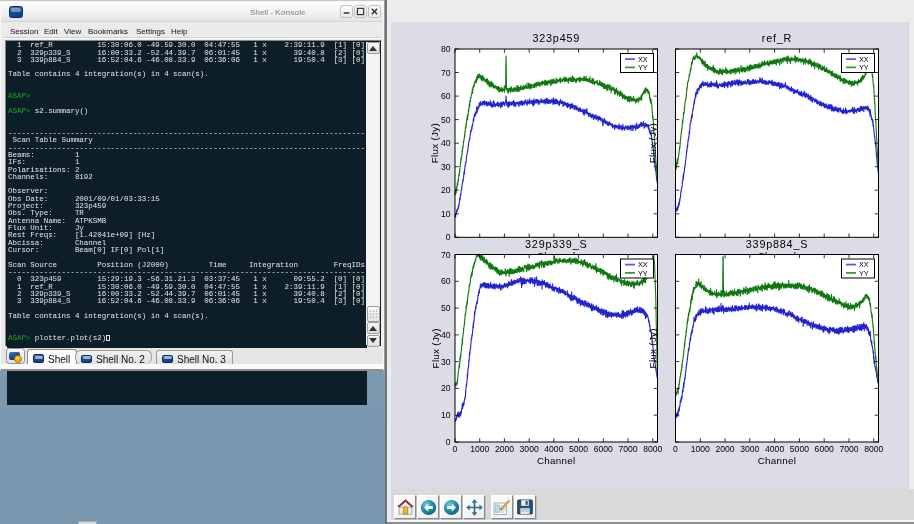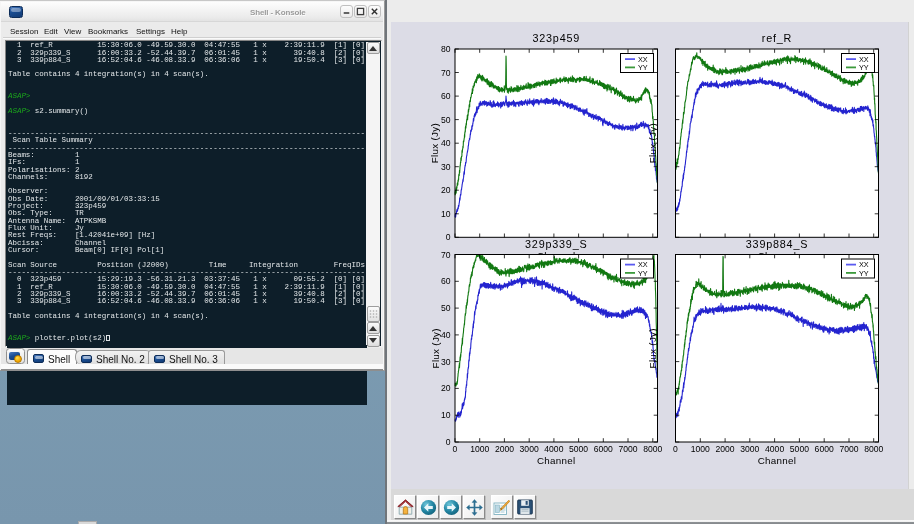--- a/index.html
+++ b/index.html
@@ -31,21 +31,21 @@
 #kmenu .groove { position:absolute; left:0; right:0; top:14px; height:2px;
   border-top:1px solid #d0d0d0; border-bottom:1px solid #fafafa; }
 
 #tframe { position:absolute; left:5px; top:39px; width:377px; height:307px;
   border:1px solid #848484; border-bottom-color:#f2f2f2; border-right-color:#f2f2f2;
   background:#0d1e29; }
 #term { position:absolute; left:1px; top:1px; width:360px; height:363px;
   background:#0d1e29; overflow:hidden; }
 #term pre { font-family:"Liberation Mono", monospace; font-size:7.5px; line-height:7.32px;
   color:#e3e7e9; position:absolute; left:1px; top:0.2px; letter-spacing:-0.04px; }
-#term .g { color:#1ca81c;font-style:italic; }
+#term .g { color:#1ca81c; }
 #term .cur { display:inline-block; width:4px; height:6.2px; border:0.8px solid #dfe3e5;
   vertical-align:-1px; }
 
 #sbar { position:absolute; right:1px; top:1px; width:14px; height:303px;
   background:#f4f4f4; }
 .sbtn { position:absolute; left:0.5px; width:13px; height:12px; border:1px solid #9d9d9d;
   border-radius:2px; background:linear-gradient(to bottom,#fafafa,#dcdcdc); }
 .sbtn svg { display:block; margin:2.5px auto 0; }
 #sb-up { top:0px; }
 #sb-thumb { position:absolute; left:0.5px; top:264px; width:13px; height:16px;
@@ -210,21 +210,21 @@
   </div>
   <div id="ktabs">
     <div class="strip"></div>
       <div id="kbottom"></div>
     <div id="sessbtn">
       <div style="position:absolute;left:2px;top:2.5px;width:10.5px;height:8px;border-radius:2px;background:linear-gradient(160deg,#4c7cc0,#1a4e94 45%,#123a72);"></div>
       <div style="position:absolute;left:6.5px;top:5.5px;width:8.5px;height:8.5px;border-radius:50%;background:radial-gradient(circle at 35% 30%,#ffe14d,#f5a800 60%,#e09200);border:0.5px solid #b87a00;"></div>
     </div>
     <div class="tab active" style="left:26px;"><span class="tico"></span>Shell</div>
     <div class="tab" style="left:74px;border-radius:6px;"><span class="tico"></span>Shell No. 2</div>
-    <div class="tab" style="left:147px;"><span class="tico"></span>Shell No. 3</div>
+    <div class="tab" style="left:155px;"><span class="tico"></span>Shell No. 3</div>
   </div>
 </div>
 
 <div id="plotwin">
   <div id="canvas"><svg width="517" height="467" viewBox="0 0 517 467" font-family="Liberation Sans, sans-serif" shape-rendering="auto">
         <rect width="517" height="467" fill="#dcdce6"></rect>
         <rect x="64.0" y="27.0" width="202.5" height="188.3" fill="#ffffff"></rect>
         <polyline fill="none" stroke="#2424cf" stroke-width="1.1" stroke-linejoin="round" points="64.0,193.4 64.2,195.0 64.3,192.2 64.5,191.6 64.6,195.2 64.8,193.9 64.9,191.6 65.1,191.8 65.2,191.0 65.4,191.7 65.6,189.0 65.7,188.7 65.9,189.3 66.0,187.4 66.2,187.9 66.3,189.4 66.5,187.3 66.6,188.7 66.8,185.8 67.0,186.7 67.1,186.4 67.3,186.7 67.4,183.6 67.6,184.9 67.7,184.6 67.9,183.8 68.1,181.7 68.2,181.1 68.4,180.1 68.5,179.1 68.7,175.8 68.8,178.3 69.0,177.5 69.1,176.9 69.3,174.0 69.5,172.3 69.6,173.1 69.8,173.1 69.9,172.1 70.1,169.1 70.2,168.0 70.4,167.4 70.5,168.0 70.7,165.9 70.9,165.0 71.0,163.9 71.2,162.1 71.3,162.0 71.5,160.4 71.6,160.3 71.8,159.0 71.9,157.6 72.1,159.5 72.3,157.0 72.4,156.2 72.6,155.4 72.7,153.9 72.9,150.5 73.0,152.8 73.2,149.3 73.4,151.9 73.5,149.0 73.7,147.3 73.8,145.7 74.0,144.6 74.1,143.4 74.3,144.0 74.4,143.1 74.6,140.3 74.8,140.7 74.9,141.2 75.1,140.0 75.2,138.7 75.4,135.8 75.5,135.2 75.7,133.5 75.8,134.0 76.0,132.2 76.2,130.5 76.3,130.8 76.5,128.8 76.6,129.3 76.8,127.9 76.9,126.9 77.1,127.0 77.2,123.7 77.4,124.0 77.6,122.3 77.7,120.7 77.9,119.7 78.0,118.4 78.2,118.4 78.3,117.9 78.5,116.4 78.7,117.7 78.8,116.5 79.0,115.5 79.1,114.3 79.3,111.7 79.4,112.8 79.6,111.4 79.7,108.4 79.9,110.0 80.1,107.8 80.2,109.5 80.4,107.8 80.5,108.1 80.7,106.6 80.8,104.4 81.0,107.2 81.1,103.6 81.3,103.2 81.5,103.6 81.6,104.1 81.8,101.4 81.9,101.6 82.1,99.8 82.2,99.5 82.4,96.6 82.5,98.5 82.7,98.9 82.9,96.6 83.0,95.9 83.2,93.6 83.3,93.7 83.5,93.7 83.6,91.7 83.8,94.8 84.0,93.5 84.1,93.5 84.3,92.4 84.4,93.4 84.6,90.3 84.7,91.2 84.9,92.5 85.0,91.6 85.2,89.4 85.4,88.4 85.5,86.5 85.7,84.9 85.8,88.0 86.0,89.5 86.1,90.8 86.3,87.2 86.4,88.3 86.6,87.4 86.8,87.4 86.9,86.4 87.1,84.4 87.2,85.3 87.4,85.4 87.5,86.3 87.7,86.8 87.8,84.8 88.0,83.9 88.2,81.1 88.3,83.0 88.5,81.6 88.6,83.4 88.8,84.1 88.9,83.7 89.1,83.3 89.3,79.3 89.4,83.3 89.6,81.0 89.7,83.3 89.9,80.8 90.0,81.5 90.2,82.2 90.3,82.0 90.5,82.8 90.7,81.2 90.8,82.4 91.0,83.5 91.1,83.5 91.3,81.5 91.4,79.5 91.6,81.4 91.7,81.8 91.9,81.2 92.1,79.7 92.2,81.2 92.4,82.0 92.5,79.9 92.7,80.8 92.8,79.2 93.0,81.0 93.1,82.9 93.3,83.1 93.5,79.0 93.6,78.8 93.8,81.4 93.9,81.7 94.1,79.2 94.2,82.7 94.4,82.5 94.6,80.4 94.7,81.8 94.9,81.3 95.0,81.6 95.2,80.9 95.3,79.5 95.5,81.3 95.6,80.6 95.8,84.3 96.0,81.6 96.1,82.7 96.3,83.2 96.4,82.8 96.6,82.1 96.7,80.4 96.9,83.5 97.0,81.7 97.2,82.4 97.4,82.2 97.5,80.4 97.7,81.1 97.8,80.0 98.0,82.1 98.1,82.8 98.3,82.2 98.4,81.6 98.6,81.7 98.8,83.5 98.9,81.9 99.1,81.7 99.2,78.6 99.4,79.5 99.5,83.3 99.7,82.5 99.9,84.2 100.0,83.0 100.2,81.8 100.3,80.6 100.5,83.3 100.6,83.2 100.8,85.3 100.9,82.6 101.1,83.8 101.3,83.1 101.4,83.6 101.6,82.6 101.7,84.9 101.9,84.5 102.0,79.6 102.2,84.3 102.3,84.1 102.5,80.1 102.7,78.7 102.8,84.3 103.0,83.2 103.1,82.2 103.3,80.4 103.4,84.1 103.6,83.1 103.7,81.7 103.9,82.2 104.1,83.3 104.2,82.9 104.4,84.6 104.5,83.1 104.7,83.1 104.8,82.4 105.0,83.5 105.1,82.0 105.3,81.3 105.5,82.5 105.6,82.2 105.8,82.6 105.9,82.6 106.1,83.6 106.2,82.2 106.4,82.8 106.6,79.8 106.7,80.5 106.9,82.1 107.0,83.6 107.2,84.1 107.3,80.9 107.5,82.2 107.6,81.9 107.8,84.9 108.0,81.3 108.1,81.9 108.3,84.0 108.4,83.1 108.6,82.1 108.7,82.4 108.9,82.9 109.0,82.6 109.2,82.8 109.4,82.2 109.5,80.4 109.7,85.9 109.8,82.7 110.0,82.2 110.1,82.0 110.3,82.9 110.4,84.8 110.6,81.9 110.8,80.0 110.9,84.5 111.1,81.2 111.2,82.8 111.4,82.4 111.5,83.8 111.7,82.8 111.9,80.5 112.0,81.5 112.2,79.9 112.3,80.7 112.5,81.7 112.6,79.9 112.8,81.7 112.9,81.1 113.1,82.6 113.3,82.1 113.4,83.2 113.6,80.9 113.7,83.8 113.9,81.1 114.0,82.4 114.2,80.6 114.3,81.0 114.5,79.0 114.7,78.7 114.8,78.9 115.0,74.1 115.1,75.7 115.3,77.5 115.4,77.7 115.6,80.5 115.7,82.9 115.9,83.4 116.1,82.0 116.2,83.7 116.4,83.0 116.5,81.6 116.7,80.4 116.8,81.2 117.0,85.1 117.2,81.6 117.3,81.9 117.5,81.4 117.6,79.7 117.8,84.8 117.9,82.7 118.1,81.1 118.2,84.1 118.4,79.9 118.6,81.4 118.7,80.7 118.9,82.6 119.0,80.7 119.2,80.4 119.3,81.5 119.5,81.5 119.6,81.4 119.8,83.0 120.0,82.0 120.1,82.0 120.3,81.2 120.4,80.4 120.6,83.2 120.7,81.9 120.9,79.7 121.0,82.7 121.2,82.8 121.4,81.4 121.5,80.5 121.7,81.6 121.8,79.8 122.0,80.4 122.1,80.5 122.3,80.8 122.5,78.4 122.6,81.8 122.8,84.3 122.9,79.4 123.1,82.2 123.2,81.4 123.4,79.7 123.5,83.7 123.7,83.2 123.9,83.7 124.0,82.5 124.2,80.8 124.3,80.7 124.5,81.0 124.6,83.3 124.8,84.6 124.9,81.3 125.1,82.0 125.3,80.7 125.4,80.4 125.6,81.2 125.7,80.3 125.9,81.0 126.0,80.6 126.2,82.3 126.3,81.5 126.5,81.0 126.7,80.1 126.8,81.8 127.0,80.5 127.1,81.6 127.3,81.4 127.4,80.1 127.6,83.9 127.8,82.9 127.9,83.2 128.1,84.3 128.2,82.1 128.4,80.1 128.5,81.5 128.7,80.8 128.8,79.6 129.0,79.3 129.2,81.2 129.3,79.2 129.5,80.9 129.6,82.2 129.8,81.8 129.9,83.0 130.1,82.2 130.2,81.5 130.4,79.9 130.6,78.6 130.7,82.8 130.9,80.4 131.0,82.3 131.2,80.3 131.3,81.1 131.5,83.4 131.6,79.6 131.8,81.7 132.0,81.6 132.1,82.3 132.3,81.7 132.4,80.2 132.6,81.1 132.7,80.3 132.9,80.3 133.1,79.0 133.2,81.2 133.4,82.8 133.5,79.3 133.7,81.2 133.8,79.2 134.0,80.2 134.1,80.9 134.3,80.2 134.5,78.0 134.6,77.8 134.8,80.5 134.9,80.4 135.1,79.1 135.2,81.8 135.4,80.1 135.5,80.6 135.7,80.1 135.9,81.7 136.0,82.7 136.2,83.4 136.3,82.0 136.5,81.1 136.6,80.9 136.8,77.8 136.9,79.0 137.1,81.8 137.3,80.0 137.4,81.0 137.6,80.8 137.7,80.2 137.9,79.6 138.0,80.9 138.2,78.9 138.4,81.9 138.5,80.3 138.7,76.8 138.8,80.0 139.0,78.4 139.1,80.2 139.3,79.5 139.4,80.4 139.6,80.5 139.8,81.3 139.9,79.7 140.1,81.4 140.2,79.3 140.4,78.7 140.5,79.7 140.7,80.6 140.8,79.6 141.0,80.6 141.2,78.9 141.3,82.6 141.5,80.6 141.6,82.8 141.8,82.1 141.9,78.2 142.1,78.8 142.2,81.0 142.4,82.1 142.6,84.1 142.7,80.7 142.9,76.7 143.0,79.4 143.2,80.7 143.3,79.3 143.5,82.1 143.6,80.3 143.8,79.8 144.0,80.0 144.1,78.8 144.3,79.4 144.4,78.9 144.6,80.8 144.7,78.6 144.9,77.6 145.1,81.1 145.2,81.0 145.4,77.9 145.5,80.0 145.7,77.8 145.8,80.3 146.0,77.7 146.1,79.5 146.3,79.3 146.5,77.5 146.6,80.1 146.8,80.9 146.9,80.2 147.1,79.0 147.2,81.7 147.4,78.7 147.5,80.3 147.7,78.0 147.9,82.8 148.0,80.6 148.2,81.8 148.3,80.6 148.5,79.1 148.6,79.7 148.8,79.8 148.9,79.6 149.1,79.1 149.3,80.7 149.4,78.4 149.6,78.4 149.7,78.8 149.9,78.6 150.0,78.9 150.2,76.5 150.4,79.4 150.5,79.7 150.7,80.3 150.8,80.6 151.0,80.9 151.1,80.4 151.3,79.3 151.4,78.7 151.6,79.1 151.8,80.2 151.9,77.9 152.1,78.1 152.2,79.3 152.4,80.0 152.5,78.3 152.7,78.8 152.8,81.0 153.0,79.1 153.2,78.7 153.3,80.3 153.5,78.8 153.6,81.0 153.8,77.2 153.9,77.3 154.1,79.4 154.2,78.6 154.4,82.3 154.6,80.6 154.7,79.5 154.9,80.5 155.0,78.1 155.2,76.3 155.3,80.7 155.5,80.2 155.7,78.8 155.8,76.9 156.0,80.8 156.1,78.8 156.3,76.6 156.4,81.4 156.6,80.9 156.7,79.7 156.9,79.8 157.1,78.0 157.2,78.8 157.4,81.5 157.5,78.4 157.7,79.9 157.8,77.4 158.0,80.0 158.1,80.0 158.3,78.4 158.5,78.1 158.6,78.5 158.8,81.5 158.9,78.4 159.1,80.6 159.2,78.8 159.4,81.1 159.5,78.6 159.7,80.3 159.9,80.9 160.0,78.2 160.2,78.9 160.3,80.0 160.5,77.2 160.6,79.8 160.8,79.2 161.0,78.8 161.1,80.1 161.3,78.6 161.4,79.9 161.6,79.8 161.7,77.4 161.9,80.7 162.0,82.5 162.2,77.0 162.4,75.8 162.5,79.8 162.7,81.9 162.8,79.7 163.0,79.7 163.1,79.6 163.3,80.9 163.4,78.6 163.6,78.7 163.8,81.5 163.9,78.5 164.1,76.7 164.2,79.3 164.4,80.0 164.5,79.8 164.7,78.8 164.8,82.0 165.0,79.4 165.2,80.2 165.3,77.2 165.5,80.0 165.6,77.5 165.8,81.3 165.9,79.0 166.1,79.4 166.3,81.1 166.4,79.7 166.6,78.3 166.7,80.4 166.9,82.3 167.0,80.1 167.2,81.3 167.3,80.6 167.5,80.2 167.7,82.5 167.8,82.4 168.0,79.6 168.1,81.0 168.3,83.8 168.4,79.2 168.6,80.0 168.7,81.3 168.9,82.2 169.1,79.3 169.2,80.0 169.4,77.2 169.5,79.9 169.7,80.0 169.8,80.8 170.0,79.5 170.1,79.8 170.3,79.0 170.5,81.4 170.6,81.3 170.8,81.4 170.9,79.7 171.1,78.8 171.2,81.5 171.4,81.5 171.6,80.5 171.7,81.3 171.9,79.7 172.0,84.1 172.2,82.2 172.3,82.1 172.5,84.3 172.6,82.4 172.8,82.4 173.0,81.5 173.1,79.8 173.3,81.7 173.4,82.8 173.6,81.5 173.7,80.1 173.9,82.9 174.0,82.9 174.2,80.9 174.4,82.1 174.5,80.9 174.7,81.9 174.8,81.0 175.0,83.4 175.1,82.1 175.3,82.4 175.4,83.9 175.6,84.4 175.8,81.4 175.9,82.9 176.1,83.8 176.2,82.6 176.4,81.0 176.5,85.7 176.7,84.7 176.8,84.0 177.0,80.8 177.2,82.5 177.3,81.9 177.5,84.6 177.6,84.6 177.8,82.5 177.9,83.1 178.1,82.5 178.3,83.6 178.4,83.0 178.6,83.2 178.7,82.4 178.9,82.5 179.0,85.8 179.2,86.8 179.3,82.4 179.5,82.2 179.7,85.3 179.8,86.5 180.0,83.9 180.1,82.8 180.3,81.7 180.4,83.5 180.6,84.7 180.7,85.5 180.9,84.3 181.1,84.8 181.2,85.9 181.4,81.8 181.5,82.2 181.7,83.1 181.8,86.0 182.0,83.6 182.1,84.0 182.3,84.3 182.5,83.3 182.6,84.2 182.8,84.1 182.9,84.3 183.1,84.8 183.2,87.7 183.4,85.2 183.6,86.2 183.7,87.2 183.9,83.2 184.0,83.2 184.2,83.8 184.3,85.4 184.5,83.9 184.6,85.8 184.8,85.6 185.0,87.5 185.1,85.5 185.3,86.0 185.4,87.9 185.6,86.3 185.7,86.4 185.9,83.9 186.0,85.2 186.2,86.5 186.4,86.2 186.5,86.5 186.7,86.9 186.8,88.2 187.0,87.0 187.1,87.9 187.3,88.6 187.4,86.3 187.6,86.5 187.8,89.5 187.9,87.3 188.1,85.9 188.2,85.9 188.4,86.0 188.5,87.4 188.7,88.7 188.9,89.1 189.0,87.2 189.2,87.2 189.3,86.1 189.5,86.4 189.6,88.2 189.8,89.8 189.9,88.6 190.1,87.9 190.3,88.6 190.4,89.1 190.6,88.1 190.7,89.2 190.9,89.4 191.0,88.2 191.2,89.3 191.3,88.5 191.5,88.5 191.7,90.5 191.8,89.7 192.0,87.1 192.1,90.8 192.3,92.1 192.4,91.9 192.6,89.4 192.7,89.4 192.9,89.7 193.1,88.0 193.2,93.3 193.4,89.2 193.5,87.7 193.7,91.5 193.8,90.5 194.0,91.1 194.2,91.4 194.3,90.7 194.5,88.3 194.6,87.9 194.8,90.9 194.9,87.9 195.1,90.5 195.2,88.3 195.4,90.9 195.6,90.6 195.7,90.4 195.9,86.6 196.0,89.9 196.2,92.1 196.3,89.9 196.5,91.7 196.6,92.0 196.8,90.2 197.0,91.4 197.1,91.2 197.3,91.6 197.4,91.2 197.6,91.2 197.7,94.5 197.9,91.0 198.0,93.3 198.2,94.0 198.4,92.2 198.5,92.1 198.7,93.2 198.8,91.2 199.0,94.3 199.1,93.1 199.3,93.4 199.5,92.7 199.6,92.4 199.8,94.2 199.9,91.9 200.1,92.9 200.2,95.6 200.4,95.8 200.5,93.2 200.7,93.6 200.9,93.5 201.0,93.4 201.2,93.2 201.3,92.3 201.5,95.1 201.6,95.3 201.8,95.3 201.9,93.5 202.1,92.2 202.3,94.6 202.4,97.5 202.6,96.5 202.7,95.4 202.9,95.1 203.0,94.9 203.2,94.4 203.3,94.9 203.5,93.2 203.7,95.6 203.8,95.9 204.0,94.2 204.1,97.0 204.3,94.4 204.4,94.9 204.6,95.3 204.8,93.0 204.9,96.1 205.1,92.5 205.2,95.7 205.4,97.2 205.5,95.5 205.7,97.1 205.8,96.7 206.0,95.2 206.2,95.1 206.3,96.8 206.5,94.7 206.6,94.5 206.8,94.2 206.9,95.5 207.1,94.4 207.2,98.9 207.4,96.9 207.6,97.7 207.7,96.4 207.9,97.5 208.0,97.0 208.2,94.3 208.3,97.1 208.5,96.4 208.6,97.4 208.8,97.0 209.0,97.2 209.1,96.7 209.3,95.7 209.4,95.2 209.6,97.1 209.7,96.8 209.9,99.2 210.1,97.8 210.2,96.5 210.4,96.7 210.5,97.6 210.7,96.8 210.8,97.4 211.0,96.5 211.1,97.8 211.3,98.8 211.5,97.9 211.6,102.5 211.8,98.0 211.9,103.6 212.1,101.0 212.2,98.1 212.4,98.2 212.5,100.5 212.7,100.0 212.9,97.2 213.0,99.8 213.2,96.2 213.3,99.3 213.5,98.8 213.6,97.3 213.8,99.4 213.9,101.0 214.1,99.9 214.3,99.9 214.4,101.8 214.6,100.3 214.7,101.1 214.9,98.9 215.0,100.2 215.2,100.7 215.3,100.5 215.5,100.2 215.7,99.7 215.8,102.0 216.0,102.1 216.1,99.3 216.3,101.4 216.4,102.9 216.6,100.4 216.8,100.5 216.9,103.3 217.1,101.0 217.2,100.4 217.4,100.9 217.5,100.7 217.7,103.5 217.8,101.2 218.0,102.2 218.2,102.5 218.3,100.7 218.5,100.0 218.6,99.6 218.8,100.4 218.9,102.4 219.1,101.9 219.2,101.4 219.4,102.3 219.6,102.4 219.7,101.5 219.9,102.8 220.0,103.8 220.2,103.5 220.3,102.1 220.5,103.1 220.6,102.7 220.8,102.3 221.0,103.8 221.1,102.4 221.3,103.0 221.4,105.2 221.6,101.7 221.7,104.4 221.9,106.1 222.1,105.3 222.2,105.3 222.4,103.9 222.5,104.4 222.7,104.5 222.8,103.3 223.0,103.7 223.1,103.7 223.3,103.6 223.5,103.4 223.6,107.1 223.8,104.8 223.9,107.3 224.1,104.3 224.2,104.4 224.4,103.0 224.5,102.8 224.7,104.2 224.9,105.2 225.0,103.9 225.2,105.3 225.3,104.6 225.5,103.3 225.6,105.5 225.8,103.6 225.9,103.8 226.1,106.1 226.3,103.5 226.4,103.9 226.6,104.8 226.7,106.0 226.9,106.1 227.0,105.7 227.2,104.3 227.4,106.4 227.5,104.5 227.7,106.8 227.8,105.4 228.0,105.1 228.1,101.9 228.3,107.2 228.4,103.3 228.6,105.1 228.8,104.8 228.9,105.2 229.1,104.8 229.2,105.7 229.4,103.5 229.5,106.2 229.7,104.0 229.8,106.5 230.0,105.7 230.2,107.1 230.3,105.1 230.5,103.8 230.6,105.9 230.8,106.1 230.9,107.4 231.1,106.2 231.2,108.1 231.4,107.2 231.6,105.7 231.7,104.2 231.9,102.2 232.0,106.8 232.2,104.1 232.3,105.7 232.5,106.3 232.7,105.5 232.8,106.0 233.0,105.9 233.1,106.6 233.3,107.9 233.4,108.1 233.6,105.1 233.7,106.4 233.9,106.8 234.1,106.0 234.2,104.9 234.4,105.7 234.5,106.9 234.7,104.3 234.8,103.8 235.0,105.3 235.1,104.6 235.3,104.2 235.5,104.4 235.6,105.1 235.8,105.1 235.9,105.2 236.1,107.4 236.2,104.9 236.4,107.7 236.5,107.0 236.7,104.1 236.9,104.7 237.0,103.8 237.2,106.2 237.3,107.4 237.5,106.2 237.6,105.7 237.8,105.7 238.0,104.3 238.1,106.3 238.3,105.3 238.4,107.1 238.6,105.2 238.7,105.8 238.9,106.8 239.0,106.1 239.2,106.0 239.4,106.1 239.5,103.3 239.7,105.9 239.8,106.1 240.0,108.6 240.1,106.9 240.3,106.1 240.4,106.6 240.6,103.8 240.8,105.9 240.9,103.9 241.1,105.6 241.2,105.6 241.4,105.8 241.5,105.6 241.7,103.3 241.8,108.8 242.0,108.3 242.2,106.3 242.3,105.5 242.5,104.5 242.6,104.8 242.8,105.9 242.9,103.9 243.1,103.8 243.3,104.9 243.4,103.8 243.6,104.7 243.7,105.8 243.9,104.0 244.0,104.8 244.2,104.9 244.3,102.8 244.5,108.1 244.7,106.7 244.8,106.3 245.0,105.1 245.1,104.9 245.3,106.6 245.4,105.8 245.6,105.6 245.7,101.0 245.9,101.8 246.1,104.8 246.2,104.7 246.4,105.7 246.5,106.7 246.7,104.2 246.8,105.4 247.0,104.1 247.1,106.1 247.3,104.9 247.5,103.6 247.6,103.2 247.8,103.1 247.9,105.4 248.1,102.4 248.2,104.6 248.4,102.6 248.6,103.4 248.7,105.3 248.9,103.8 249.0,102.8 249.2,102.4 249.3,103.4 249.5,101.0 249.6,101.7 249.8,103.4 250.0,101.9 250.1,100.3 250.3,100.2 250.4,104.5 250.6,104.0 250.7,100.7 250.9,104.1 251.0,104.4 251.2,103.2 251.4,101.9 251.5,102.6 251.7,103.3 251.8,103.3 252.0,103.4 252.1,103.6 252.3,99.3 252.4,102.1 252.6,101.3 252.8,103.2 252.9,102.8 253.1,103.6 253.2,106.3 253.4,104.6 253.5,105.2 253.7,105.8 253.8,104.4 254.0,101.0 254.2,102.9 254.3,101.1 254.5,102.4 254.6,101.9 254.8,104.2 254.9,102.3 255.1,102.1 255.3,103.9 255.4,102.4 255.6,102.4 255.7,104.0 255.9,104.8 256.0,104.9 256.2,103.2 256.3,103.0 256.5,104.6 256.7,103.6 256.8,103.1 257.0,103.3 257.1,102.4 257.3,103.1 257.4,106.7 257.6,103.4 257.7,106.9 257.9,105.2 258.1,107.0 258.2,108.1 258.4,110.4 258.5,108.6 258.7,111.0 258.8,108.0 259.0,107.7 259.1,111.3 259.3,110.2 259.5,112.1 259.6,112.4 259.8,110.9 259.9,112.5 260.1,110.5 260.2,114.1 260.4,112.8 260.6,114.8 260.7,114.8 260.9,117.5 261.0,118.0 261.2,119.3 261.3,121.4 261.5,120.6 261.6,121.8 261.8,123.0 262.0,122.9 262.1,124.2 262.3,127.9 262.4,128.1 262.6,130.7 262.7,131.0 262.9,133.2 263.0,131.5 263.2,134.6 263.4,136.8 263.5,136.3 263.7,142.4 263.8,143.6 264.0,141.3 264.1,143.7 264.3,144.9 264.4,148.5 264.6,148.0 264.8,146.5 264.9,149.2 265.1,151.2 265.2,153.0 265.4,153.9 265.5,157.2 265.7,154.9 265.9,155.1 266.0,159.3 266.2,158.8 266.3,160.2 266.5,160.5"></polyline>
         <polyline fill="none" stroke="#117811" stroke-width="1.1" stroke-linejoin="round" points="64.0,170.1 64.2,172.8 64.3,168.8 64.5,168.2 64.6,169.1 64.8,171.7 64.9,169.3 65.1,165.8 65.2,170.8 65.4,167.0 65.6,167.7 65.7,164.6 65.9,166.1 66.0,164.2 66.2,163.4 66.3,161.1 66.5,163.1 66.6,161.5 66.8,163.1 67.0,158.4 67.1,160.0 67.3,158.7 67.4,156.9 67.6,157.9 67.7,154.3 67.9,152.2 68.1,152.1 68.2,153.6 68.4,150.5 68.5,148.2 68.7,150.7 68.8,148.5 69.0,144.8 69.1,144.5 69.3,143.2 69.5,140.1 69.6,141.0 69.8,139.6 69.9,135.7 70.1,138.6 70.2,138.3 70.4,135.5 70.5,134.4 70.7,134.6 70.9,134.2 71.0,128.5 71.2,130.1 71.3,130.4 71.5,127.1 71.6,127.4 71.8,126.4 71.9,124.2 72.1,125.6 72.3,122.3 72.4,119.0 72.6,119.9 72.7,119.9 72.9,119.0 73.0,117.8 73.2,116.4 73.4,115.5 73.5,112.6 73.7,115.1 73.8,110.5 74.0,111.0 74.1,108.9 74.3,109.8 74.4,105.4 74.6,104.4 74.8,103.7 74.9,106.0 75.1,101.8 75.2,101.3 75.4,103.1 75.5,100.0 75.7,98.6 75.8,97.4 76.0,97.1 76.2,96.0 76.3,93.5 76.5,93.0 76.6,97.7 76.8,93.3 76.9,92.2 77.1,93.5 77.2,90.0 77.4,87.6 77.6,89.9 77.7,87.0 77.9,87.9 78.0,86.6 78.2,82.8 78.3,84.7 78.5,82.4 78.7,84.7 78.8,78.7 79.0,79.6 79.1,79.7 79.3,77.8 79.4,79.6 79.6,75.2 79.7,76.4 79.9,75.5 80.1,75.1 80.2,74.5 80.4,72.2 80.5,72.2 80.7,71.1 80.8,71.4 81.0,70.2 81.1,70.9 81.3,66.7 81.5,71.4 81.6,67.0 81.8,66.3 81.9,68.8 82.1,64.0 82.2,65.2 82.4,64.7 82.5,65.4 82.7,65.2 82.9,64.7 83.0,63.3 83.2,61.4 83.3,62.5 83.5,63.4 83.6,60.5 83.8,59.9 84.0,59.7 84.1,59.0 84.3,59.9 84.4,60.2 84.6,59.6 84.7,60.2 84.9,57.2 85.0,57.3 85.2,57.6 85.4,60.8 85.5,58.3 85.7,55.0 85.8,57.3 86.0,55.8 86.1,58.1 86.3,54.1 86.4,56.2 86.6,55.5 86.8,52.6 86.9,53.6 87.1,56.0 87.2,56.3 87.4,55.8 87.5,54.6 87.7,55.3 87.8,55.6 88.0,53.0 88.2,55.1 88.3,51.7 88.5,54.6 88.6,52.3 88.8,54.2 88.9,53.4 89.1,55.8 89.3,56.0 89.4,54.3 89.6,53.7 89.7,55.1 89.9,57.0 90.0,57.1 90.2,57.3 90.3,57.9 90.5,55.4 90.7,54.1 90.8,55.8 91.0,58.9 91.1,56.2 91.3,56.2 91.4,53.2 91.6,58.2 91.7,56.8 91.9,54.0 92.1,55.8 92.2,55.8 92.4,56.5 92.5,56.3 92.7,55.8 92.8,58.1 93.0,55.9 93.1,59.0 93.3,56.8 93.5,57.1 93.6,58.3 93.8,57.6 93.9,58.6 94.1,59.3 94.2,58.4 94.4,59.6 94.6,57.7 94.7,59.8 94.9,57.4 95.0,60.1 95.2,59.4 95.3,59.6 95.5,57.0 95.6,58.5 95.8,59.3 96.0,58.5 96.1,62.1 96.3,59.4 96.4,56.8 96.6,59.4 96.7,59.6 96.9,59.1 97.0,58.7 97.2,62.8 97.4,62.4 97.5,60.0 97.7,61.3 97.8,58.7 98.0,61.0 98.1,63.3 98.3,62.5 98.4,64.7 98.6,61.3 98.8,61.4 98.9,61.8 99.1,59.9 99.2,59.8 99.4,61.8 99.5,64.6 99.7,61.0 99.9,61.1 100.0,61.6 100.2,60.8 100.3,63.8 100.5,59.6 100.6,63.8 100.8,61.5 100.9,65.0 101.1,64.0 101.3,60.8 101.4,63.3 101.6,61.9 101.7,62.8 101.9,63.3 102.0,61.4 102.2,63.7 102.3,65.9 102.5,64.6 102.7,62.9 102.8,63.1 103.0,65.9 103.1,64.8 103.3,64.7 103.4,64.5 103.6,66.0 103.7,65.0 103.9,65.3 104.1,63.3 104.2,63.3 104.4,64.7 104.5,65.1 104.7,64.5 104.8,65.9 105.0,66.4 105.1,66.2 105.3,65.9 105.5,66.7 105.6,64.9 105.8,64.2 105.9,67.5 106.1,65.4 106.2,65.8 106.4,65.1 106.6,65.7 106.7,67.7 106.9,67.5 107.0,65.8 107.2,64.6 107.3,69.1 107.5,65.7 107.6,64.6 107.8,66.5 108.0,65.6 108.1,67.4 108.3,66.7 108.4,68.8 108.6,69.9 108.7,65.5 108.9,68.2 109.0,67.6 109.2,68.9 109.4,69.0 109.5,67.4 109.7,68.3 109.8,66.8 110.0,66.8 110.1,67.1 110.3,67.3 110.4,65.5 110.6,69.2 110.8,67.9 110.9,66.3 111.1,66.2 111.2,69.9 111.4,68.4 111.5,66.1 111.7,67.2 111.9,67.7 112.0,68.2 112.2,68.5 112.3,67.5 112.5,68.3 112.6,68.0 112.8,67.8 112.9,68.8 113.1,67.2 113.3,63.9 113.4,70.3 113.6,67.5 113.7,68.9 113.9,67.1 114.0,67.8 114.2,66.8 114.3,66.0 114.5,65.7 114.7,58.5 114.8,51.2 115.0,34.1 115.1,35.9 115.3,46.9 115.4,62.0 115.6,67.2 115.7,67.4 115.9,67.8 116.1,67.4 116.2,66.3 116.4,70.2 116.5,66.5 116.7,67.8 116.8,68.1 117.0,69.8 117.2,67.1 117.3,71.1 117.5,66.9 117.6,69.8 117.8,67.7 117.9,68.0 118.1,66.2 118.2,68.0 118.4,68.7 118.6,68.5 118.7,66.0 118.9,67.0 119.0,68.3 119.2,68.1 119.3,69.9 119.5,67.2 119.6,70.2 119.8,66.7 120.0,67.6 120.1,64.5 120.3,69.2 120.4,67.9 120.6,65.3 120.7,66.1 120.9,68.6 121.0,67.4 121.2,67.6 121.4,67.2 121.5,68.5 121.7,67.7 121.8,69.7 122.0,67.3 122.1,66.9 122.3,67.8 122.5,69.6 122.6,66.0 122.8,66.9 122.9,68.3 123.1,67.7 123.2,69.3 123.4,68.6 123.5,67.9 123.7,65.5 123.9,68.0 124.0,66.2 124.2,67.8 124.3,66.7 124.5,67.2 124.6,65.8 124.8,67.7 124.9,69.1 125.1,68.8 125.3,67.6 125.4,68.6 125.6,66.3 125.7,67.4 125.9,63.5 126.0,69.1 126.2,66.4 126.3,68.2 126.5,67.3 126.7,66.4 126.8,69.8 127.0,66.2 127.1,63.9 127.3,67.1 127.4,66.1 127.6,65.0 127.8,66.6 127.9,67.2 128.1,69.5 128.2,65.4 128.4,66.4 128.5,67.6 128.7,66.1 128.8,67.0 129.0,66.9 129.2,65.3 129.3,67.9 129.5,64.7 129.6,68.0 129.8,66.9 129.9,63.4 130.1,64.4 130.2,65.8 130.4,67.2 130.6,66.6 130.7,65.7 130.9,65.8 131.0,65.9 131.2,65.8 131.3,66.0 131.5,67.7 131.6,66.4 131.8,64.4 132.0,67.5 132.1,65.8 132.3,66.7 132.4,65.4 132.6,66.0 132.7,63.4 132.9,64.7 133.1,67.2 133.2,64.4 133.4,66.4 133.5,66.1 133.7,64.8 133.8,65.9 134.0,64.0 134.1,66.2 134.3,65.9 134.5,66.0 134.6,65.8 134.8,63.5 134.9,64.1 135.1,62.6 135.2,61.8 135.4,66.2 135.5,64.7 135.7,66.4 135.9,65.8 136.0,65.5 136.2,66.1 136.3,66.0 136.5,64.8 136.6,66.2 136.8,63.3 136.9,65.7 137.1,60.6 137.3,65.0 137.4,64.2 137.6,66.1 137.7,61.9 137.9,62.7 138.0,63.8 138.2,66.0 138.4,63.8 138.5,65.6 138.7,62.0 138.8,62.9 139.0,63.8 139.1,67.2 139.3,65.2 139.4,62.9 139.6,62.1 139.8,62.2 139.9,65.9 140.1,63.3 140.2,62.2 140.4,65.9 140.5,63.6 140.7,63.1 140.8,63.9 141.0,66.0 141.2,63.8 141.3,63.8 141.5,63.5 141.6,64.1 141.8,63.9 141.9,63.3 142.1,62.6 142.2,63.5 142.4,63.7 142.6,62.9 142.7,65.6 142.9,62.3 143.0,62.9 143.2,62.8 143.3,61.5 143.5,65.5 143.6,65.5 143.8,62.4 144.0,62.7 144.1,62.4 144.3,63.3 144.4,61.7 144.6,61.3 144.7,61.9 144.9,62.8 145.1,65.3 145.2,61.3 145.4,60.7 145.5,61.4 145.7,63.5 145.8,61.3 146.0,61.0 146.1,60.1 146.3,63.4 146.5,62.4 146.6,61.1 146.8,62.0 146.9,63.6 147.1,61.4 147.2,61.2 147.4,61.8 147.5,61.6 147.7,62.2 147.9,59.8 148.0,63.0 148.2,62.6 148.3,61.7 148.5,60.5 148.6,63.7 148.8,63.4 148.9,64.4 149.1,61.5 149.3,63.1 149.4,62.0 149.6,60.6 149.7,62.3 149.9,61.1 150.0,61.8 150.2,60.4 150.4,60.7 150.5,62.2 150.7,61.5 150.8,59.8 151.0,60.7 151.1,63.1 151.3,60.2 151.4,62.6 151.6,59.1 151.8,59.6 151.9,60.6 152.1,60.8 152.2,61.2 152.4,60.0 152.5,61.4 152.7,60.5 152.8,59.6 153.0,61.5 153.2,61.6 153.3,62.3 153.5,62.1 153.6,63.1 153.8,59.6 153.9,58.1 154.1,58.6 154.2,62.7 154.4,59.5 154.6,58.5 154.7,61.0 154.9,60.2 155.0,63.1 155.2,60.0 155.3,61.7 155.5,60.0 155.7,62.4 155.8,59.5 156.0,58.8 156.1,61.2 156.3,61.7 156.4,63.0 156.6,60.4 156.7,60.8 156.9,62.1 157.1,59.3 157.2,60.5 157.4,61.3 157.5,60.6 157.7,58.3 157.8,59.0 158.0,59.9 158.1,58.9 158.3,61.3 158.5,59.6 158.6,59.4 158.8,60.2 158.9,59.0 159.1,60.6 159.2,58.8 159.4,58.7 159.5,63.4 159.7,57.8 159.9,63.5 160.0,60.2 160.2,57.9 160.3,59.7 160.5,61.2 160.6,60.7 160.8,57.8 161.0,61.8 161.1,57.6 161.3,59.2 161.4,60.8 161.6,59.9 161.7,60.5 161.9,57.9 162.0,58.1 162.2,61.4 162.4,59.6 162.5,60.2 162.7,57.2 162.8,60.8 163.0,56.8 163.1,59.0 163.3,60.5 163.4,59.8 163.6,60.0 163.8,60.6 163.9,58.7 164.1,60.5 164.2,61.8 164.4,59.3 164.5,61.2 164.7,59.8 164.8,60.0 165.0,59.9 165.2,56.0 165.3,58.6 165.5,58.3 165.6,61.1 165.8,59.5 165.9,58.3 166.1,60.0 166.3,57.3 166.4,60.2 166.6,58.9 166.7,59.3 166.9,58.3 167.0,59.4 167.2,58.8 167.3,58.8 167.5,59.4 167.7,57.8 167.8,58.1 168.0,58.5 168.1,59.0 168.3,57.3 168.4,58.7 168.6,58.7 168.7,58.2 168.9,56.0 169.1,60.1 169.2,57.2 169.4,60.8 169.5,57.9 169.7,56.0 169.8,57.5 170.0,57.9 170.1,58.9 170.3,58.1 170.5,58.4 170.6,59.2 170.8,58.5 170.9,57.8 171.1,59.1 171.2,59.1 171.4,59.8 171.6,57.4 171.7,57.2 171.9,57.6 172.0,56.6 172.2,57.8 172.3,57.3 172.5,57.5 172.6,58.0 172.8,58.6 173.0,54.8 173.1,58.4 173.3,58.7 173.4,57.2 173.6,57.5 173.7,59.7 173.9,56.3 174.0,57.9 174.2,59.3 174.4,56.2 174.5,56.9 174.7,59.5 174.8,55.3 175.0,56.9 175.1,57.8 175.3,55.6 175.4,57.5 175.6,57.8 175.8,58.6 175.9,56.9 176.1,57.1 176.2,57.7 176.4,58.8 176.5,57.5 176.7,57.8 176.8,59.5 177.0,59.7 177.2,56.9 177.3,61.2 177.5,57.4 177.6,58.3 177.8,55.9 177.9,58.3 178.1,56.8 178.3,58.2 178.4,57.5 178.6,56.6 178.7,58.3 178.9,56.3 179.0,59.0 179.2,57.2 179.3,56.4 179.5,56.7 179.7,55.0 179.8,58.7 180.0,59.5 180.1,59.0 180.3,56.7 180.4,56.9 180.6,57.4 180.7,59.1 180.9,56.5 181.1,59.2 181.2,56.0 181.4,53.7 181.5,57.1 181.7,56.8 181.8,58.2 182.0,60.0 182.1,58.4 182.3,59.0 182.5,59.5 182.6,55.2 182.8,57.1 182.9,57.0 183.1,57.9 183.2,57.7 183.4,56.2 183.6,57.5 183.7,56.8 183.9,57.7 184.0,57.9 184.2,59.4 184.3,60.2 184.5,57.8 184.6,57.4 184.8,59.2 185.0,57.5 185.1,57.4 185.3,60.4 185.4,58.7 185.6,56.9 185.7,56.9 185.9,59.0 186.0,57.2 186.2,56.0 186.4,56.3 186.5,57.5 186.7,58.0 186.8,58.2 187.0,56.7 187.1,57.1 187.3,56.5 187.4,57.2 187.6,56.3 187.8,57.3 187.9,56.3 188.1,56.2 188.2,58.5 188.4,59.9 188.5,55.3 188.7,57.1 188.9,59.8 189.0,58.4 189.2,56.4 189.3,57.9 189.5,58.2 189.6,55.6 189.8,58.9 189.9,58.6 190.1,57.3 190.3,57.0 190.4,56.9 190.6,56.3 190.7,57.3 190.9,56.9 191.0,58.0 191.2,57.5 191.3,57.5 191.5,57.3 191.7,56.6 191.8,56.9 192.0,57.6 192.1,58.8 192.3,57.6 192.4,57.7 192.6,57.5 192.7,54.7 192.9,58.5 193.1,57.2 193.2,56.3 193.4,57.6 193.5,54.6 193.7,58.3 193.8,57.4 194.0,58.9 194.2,58.3 194.3,57.5 194.5,56.7 194.6,57.4 194.8,56.2 194.9,58.0 195.1,58.4 195.2,54.2 195.4,57.4 195.6,58.9 195.7,58.9 195.9,59.2 196.0,56.7 196.2,58.5 196.3,57.8 196.5,58.1 196.6,57.0 196.8,59.2 197.0,59.5 197.1,57.7 197.3,57.2 197.4,57.6 197.6,59.2 197.7,57.2 197.9,59.2 198.0,59.0 198.2,59.6 198.4,56.6 198.5,57.5 198.7,57.6 198.8,56.8 199.0,54.7 199.1,60.9 199.3,59.7 199.5,59.5 199.6,59.9 199.8,60.3 199.9,59.3 200.1,60.6 200.2,58.5 200.4,58.9 200.5,58.4 200.7,58.4 200.9,58.3 201.0,59.7 201.2,56.3 201.3,59.0 201.5,61.9 201.6,60.8 201.8,61.8 201.9,59.5 202.1,59.7 202.3,60.2 202.4,56.9 202.6,58.9 202.7,58.7 202.9,61.1 203.0,61.2 203.2,59.8 203.3,59.7 203.5,62.5 203.7,60.3 203.8,60.1 204.0,60.4 204.1,61.3 204.3,61.0 204.4,60.5 204.6,60.2 204.8,59.6 204.9,58.9 205.1,60.9 205.2,61.1 205.4,60.0 205.5,59.8 205.7,61.3 205.8,59.6 206.0,59.4 206.2,59.1 206.3,58.4 206.5,62.1 206.6,61.0 206.8,61.0 206.9,61.2 207.1,62.0 207.2,63.2 207.4,61.1 207.6,62.3 207.7,61.2 207.9,62.4 208.0,62.9 208.2,61.1 208.3,61.3 208.5,60.8 208.6,58.6 208.8,61.3 209.0,61.0 209.1,63.2 209.3,63.6 209.4,59.7 209.6,63.2 209.7,63.4 209.9,62.1 210.1,62.2 210.2,63.3 210.4,62.6 210.5,60.5 210.7,63.4 210.8,64.2 211.0,61.1 211.1,61.7 211.3,63.3 211.5,64.7 211.6,63.6 211.8,62.7 211.9,61.1 212.1,64.1 212.2,62.9 212.4,61.9 212.5,66.2 212.7,61.6 212.9,64.7 213.0,62.7 213.2,62.9 213.3,61.8 213.5,62.6 213.6,66.7 213.8,64.6 213.9,63.5 214.1,64.0 214.3,63.2 214.4,62.8 214.6,63.1 214.7,64.4 214.9,66.7 215.0,64.9 215.2,63.7 215.3,65.9 215.5,63.6 215.7,63.3 215.8,64.5 216.0,68.9 216.1,66.6 216.3,62.3 216.4,65.7 216.6,67.8 216.8,63.5 216.9,65.2 217.1,63.8 217.2,65.0 217.4,64.8 217.5,65.1 217.7,64.7 217.8,62.6 218.0,64.5 218.2,68.0 218.3,65.4 218.5,64.5 218.6,64.5 218.8,66.8 218.9,64.7 219.1,65.1 219.2,63.0 219.4,67.6 219.6,67.3 219.7,67.1 219.9,67.5 220.0,68.1 220.2,70.7 220.3,67.6 220.5,66.6 220.6,67.9 220.8,64.7 221.0,67.4 221.1,65.7 221.3,67.2 221.4,66.5 221.6,67.3 221.7,65.9 221.9,67.8 222.1,67.3 222.2,67.6 222.4,68.5 222.5,67.7 222.7,65.3 222.8,68.8 223.0,67.9 223.1,66.8 223.3,67.1 223.5,68.7 223.6,72.1 223.8,68.2 223.9,72.0 224.1,67.0 224.2,68.9 224.4,67.9 224.5,70.5 224.7,71.5 224.9,69.1 225.0,69.6 225.2,70.3 225.3,69.6 225.5,66.1 225.6,68.8 225.8,68.6 225.9,68.9 226.1,68.2 226.3,70.5 226.4,73.2 226.6,70.7 226.7,69.4 226.9,72.0 227.0,71.0 227.2,71.8 227.4,68.8 227.5,70.0 227.7,70.2 227.8,70.3 228.0,71.3 228.1,71.1 228.3,73.0 228.4,74.5 228.6,71.4 228.8,71.3 228.9,70.1 229.1,69.7 229.2,69.8 229.4,73.4 229.5,72.6 229.7,71.6 229.8,68.9 230.0,70.4 230.2,71.0 230.3,73.1 230.5,73.9 230.6,71.7 230.8,74.4 230.9,73.3 231.1,73.2 231.2,70.9 231.4,73.7 231.6,76.6 231.7,72.7 231.9,74.4 232.0,73.5 232.2,73.8 232.3,74.1 232.5,72.8 232.7,76.0 232.8,74.7 233.0,73.2 233.1,75.0 233.3,76.5 233.4,73.5 233.6,72.9 233.7,74.6 233.9,77.3 234.1,73.8 234.2,77.1 234.4,74.5 234.5,76.2 234.7,76.7 234.8,75.8 235.0,75.5 235.1,76.2 235.3,74.6 235.5,76.1 235.6,74.3 235.8,75.3 235.9,76.7 236.1,77.1 236.2,78.2 236.4,75.7 236.5,76.6 236.7,79.5 236.9,77.0 237.0,77.6 237.2,74.3 237.3,78.8 237.5,78.5 237.6,75.1 237.8,74.8 238.0,77.7 238.1,77.6 238.3,75.9 238.4,80.0 238.6,79.4 238.7,77.2 238.9,74.8 239.0,77.5 239.2,76.8 239.4,75.5 239.5,74.2 239.7,77.9 239.8,77.2 240.0,74.7 240.1,79.3 240.3,75.9 240.4,78.7 240.6,77.2 240.8,77.7 240.9,78.7 241.1,78.8 241.2,77.1 241.4,76.2 241.5,77.7 241.7,77.5 241.8,76.9 242.0,79.0 242.2,76.7 242.3,76.7 242.5,74.3 242.6,78.4 242.8,78.5 242.9,76.9 243.1,76.8 243.3,78.7 243.4,78.6 243.6,77.3 243.7,79.3 243.9,78.7 244.0,78.1 244.2,76.9 244.3,79.1 244.5,80.8 244.7,80.9 244.8,80.0 245.0,80.0 245.1,78.4 245.3,79.8 245.4,79.1 245.6,79.2 245.7,78.7 245.9,76.2 246.1,77.1 246.2,78.0 246.4,78.6 246.5,78.5 246.7,77.4 246.8,77.1 247.0,79.1 247.1,77.7 247.3,80.5 247.5,77.4 247.6,76.7 247.8,78.1 247.9,75.2 248.1,78.8 248.2,77.3 248.4,77.6 248.6,77.7 248.7,77.7 248.9,77.3 249.0,76.2 249.2,75.4 249.3,77.2 249.5,75.9 249.6,77.8 249.8,75.5 250.0,77.4 250.1,74.6 250.3,72.7 250.4,75.6 250.6,78.2 250.7,75.6 250.9,72.9 251.0,73.6 251.2,73.7 251.4,72.4 251.5,72.8 251.7,71.5 251.8,71.6 252.0,70.5 252.1,71.8 252.3,70.8 252.4,72.1 252.6,72.2 252.8,68.8 252.9,70.5 253.1,69.4 253.2,70.1 253.4,70.8 253.5,69.7 253.7,67.4 253.8,68.4 254.0,71.2 254.2,69.0 254.3,66.1 254.5,68.7 254.6,70.8 254.8,65.7 254.9,67.4 255.1,68.5 255.3,68.9 255.4,67.0 255.6,69.2 255.7,67.0 255.9,67.8 256.0,68.3 256.2,68.4 256.3,68.9 256.5,67.3 256.7,69.9 256.8,71.0 257.0,68.1 257.1,68.2 257.3,68.7 257.4,69.1 257.6,70.6 257.7,69.6 257.9,71.2 258.1,72.4 258.2,72.8 258.4,70.2 258.5,75.9 258.7,73.5 258.8,77.0 259.0,75.5 259.1,76.5 259.3,79.4 259.5,76.6 259.6,78.2 259.8,81.2 259.9,77.8 260.1,77.6 260.2,78.4 260.4,80.8 260.6,82.4 260.7,82.0 260.9,83.0 261.0,85.4 261.2,89.9 261.3,90.2 261.5,91.6 261.6,96.5 261.8,95.1 262.0,94.5 262.1,98.5 262.3,99.1 262.4,102.7 262.6,104.9 262.7,106.2 262.9,109.8 263.0,112.2 263.2,111.4 263.4,113.6 263.5,119.3 263.7,119.2 263.8,123.1 264.0,125.1 264.1,127.5 264.3,129.3 264.4,133.0 264.6,133.6 264.8,137.4 264.9,139.2 265.1,143.4 265.2,141.5 265.4,145.9 265.5,147.6 265.7,152.9 265.9,153.9 266.0,153.1 266.2,156.2 266.3,160.7 266.5,157.9"></polyline>
         <path stroke="#000" stroke-width="0.8" fill="none" d="M64.0 215.3v-3.8 M64.0 27.0v3.8 M88.7 215.3v-3.8 M88.7 27.0v3.8 M113.4 215.3v-3.8 M113.4 27.0v3.8 M138.2 215.3v-3.8 M138.2 27.0v3.8 M162.9 215.3v-3.8 M162.9 27.0v3.8 M187.6 215.3v-3.8 M187.6 27.0v3.8 M212.3 215.3v-3.8 M212.3 27.0v3.8 M237.0 215.3v-3.8 M237.0 27.0v3.8 M261.8 215.3v-3.8 M261.8 27.0v3.8 M64.0 215.3h3.8 M266.5 215.3h-3.8 M64.0 191.8h3.8 M266.5 191.8h-3.8 M64.0 168.2h3.8 M266.5 168.2h-3.8 M64.0 144.7h3.8 M266.5 144.7h-3.8 M64.0 121.2h3.8 M266.5 121.2h-3.8 M64.0 97.6h3.8 M266.5 97.6h-3.8 M64.0 74.1h3.8 M266.5 74.1h-3.8 M64.0 50.5h3.8 M266.5 50.5h-3.8 M64.0 27.0h3.8 M266.5 27.0h-3.8"></path>

